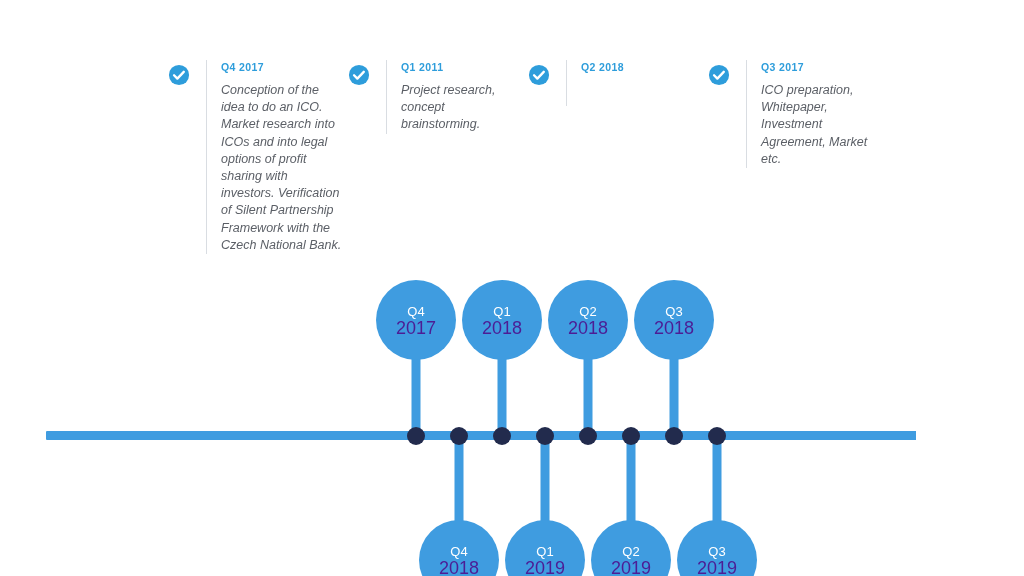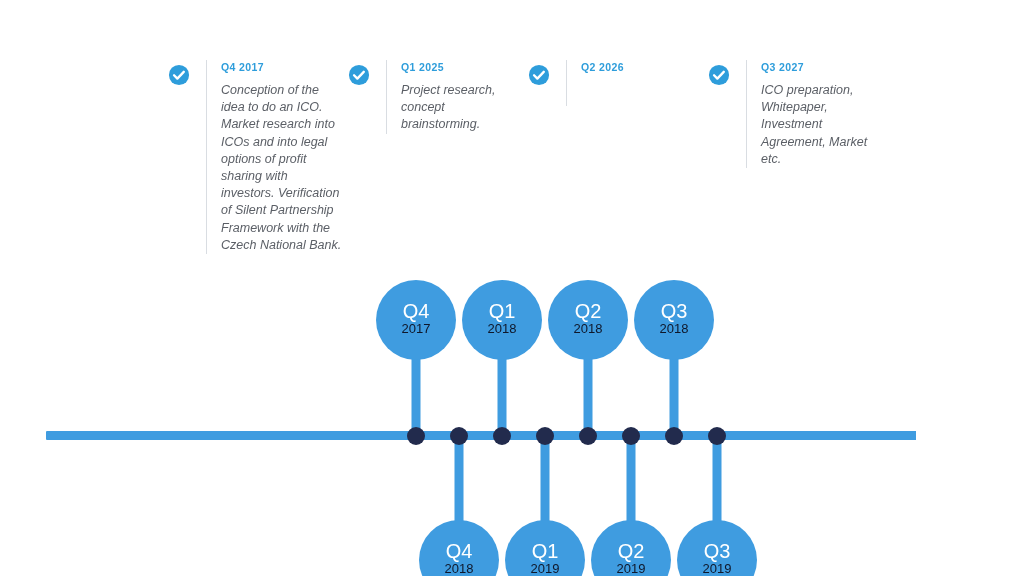--- a/index.html
+++ b/index.html
@@ -113,28 +113,28 @@
     background: #3f9ce0;
     transform: translate(-50%, -50%);
     display: flex;
     flex-direction: column;
     align-items: center;
     justify-content: center;
     z-index: 4;
     color: #ffffff;
   }
   .bubble-q {
-    font-size: 20px;
+    font-size: 13px;
     line-height: 17px;
     color: #ffffff;
   }
   .bubble-y {
-    font-size: 13px;
+    font-size: 18px;
     line-height: 17px;
-    color: #0f172a;
+    color: #4c1d95;
   }
 </style>
 </head>
 <body>
 
 <div id="stage">
 
   <div class="legend">
 
     <div class="legend-item" style="left:168px;">
@@ -153,48 +153,48 @@
 
     <div class="legend-item" style="left:348px;">
       <span class="check-icon">
         <svg viewBox="0 0 24 24" aria-hidden="true">
           <circle cx="12" cy="12" r="11" fill="#2e9ddb"></circle>
           <path d="M6.6 12.3 L10.2 15.9 L17.2 8.6" fill="none" stroke="#ffffff" stroke-width="2.6" stroke-linecap="round" stroke-linejoin="round"></path>
         </svg>
       </span>
       <span class="legend-divider"></span>
       <span class="legend-text">
-        <p class="legend-title">Q1 2025</p>
+        <p class="legend-title">Q1 2011</p>
         <p class="legend-desc">Project research, concept brainstorming.</p>
       </span>
     </div>
 
     <div class="legend-item" style="left:528px;">
       <span class="check-icon">
         <svg viewBox="0 0 24 24" aria-hidden="true">
           <circle cx="12" cy="12" r="11" fill="#2e9ddb"></circle>
           <path d="M6.6 12.3 L10.2 15.9 L17.2 8.6" fill="none" stroke="#ffffff" stroke-width="2.6" stroke-linecap="round" stroke-linejoin="round"></path>
         </svg>
       </span>
       <span class="legend-divider"></span>
       <span class="legend-text">
-        <p class="legend-title">Q2 2026</p>
+        <p class="legend-title">Q2 2018</p>
       </span>
     </div>
 
     <div class="legend-item" style="left:708px;">
       <span class="check-icon">
         <svg viewBox="0 0 24 24" aria-hidden="true">
           <circle cx="12" cy="12" r="11" fill="#2e9ddb"></circle>
           <path d="M6.6 12.3 L10.2 15.9 L17.2 8.6" fill="none" stroke="#ffffff" stroke-width="2.6" stroke-linecap="round" stroke-linejoin="round"></path>
         </svg>
       </span>
       <span class="legend-divider"></span>
       <span class="legend-text">
-        <p class="legend-title">Q3 2027</p>
+        <p class="legend-title">Q3 2017</p>
         <p class="legend-desc">ICO preparation, Whitepaper, Investment Agreement, Market etc.</p>
       </span>
     </div>
 
   </div>
 
   <div class="stem" style="left:416px; top:320px; height:113px;"></div>
   <div class="stem" style="left:502px; top:320px; height:113px;"></div>
   <div class="stem" style="left:588px; top:320px; height:113px;"></div>
   <div class="stem" style="left:674px; top:320px; height:113px;"></div>

